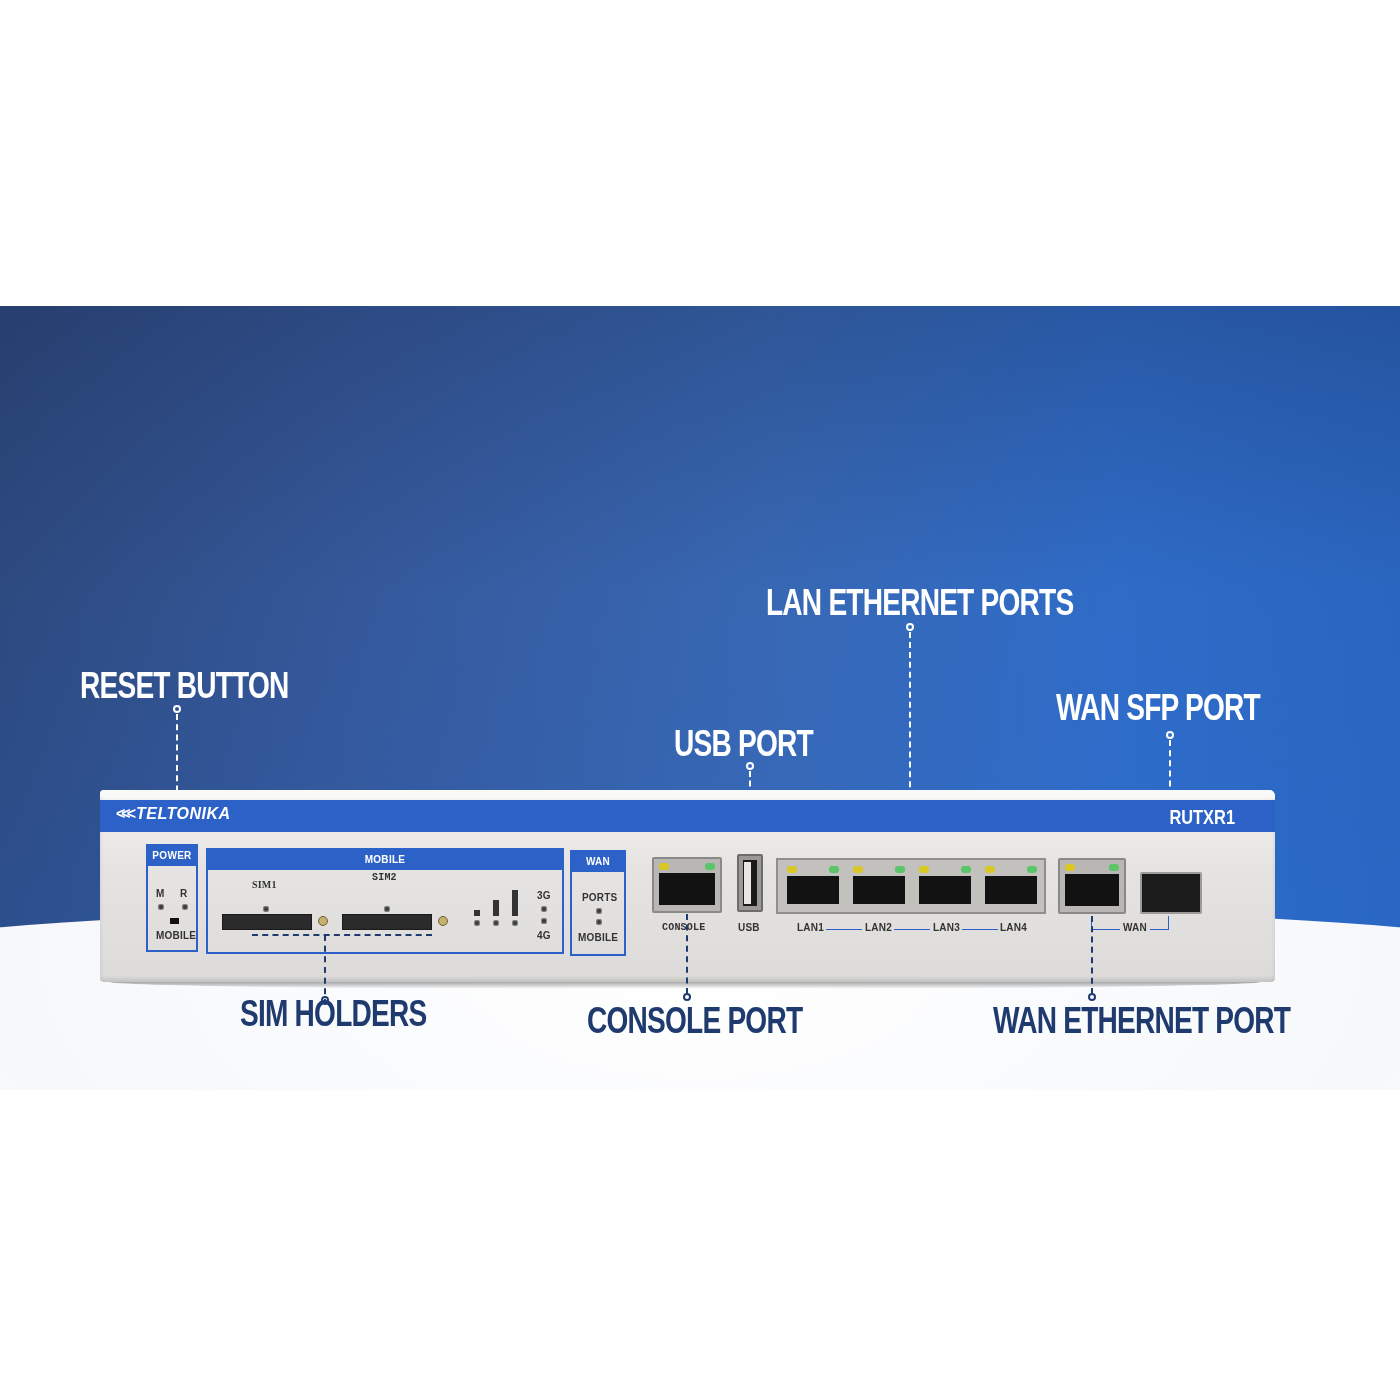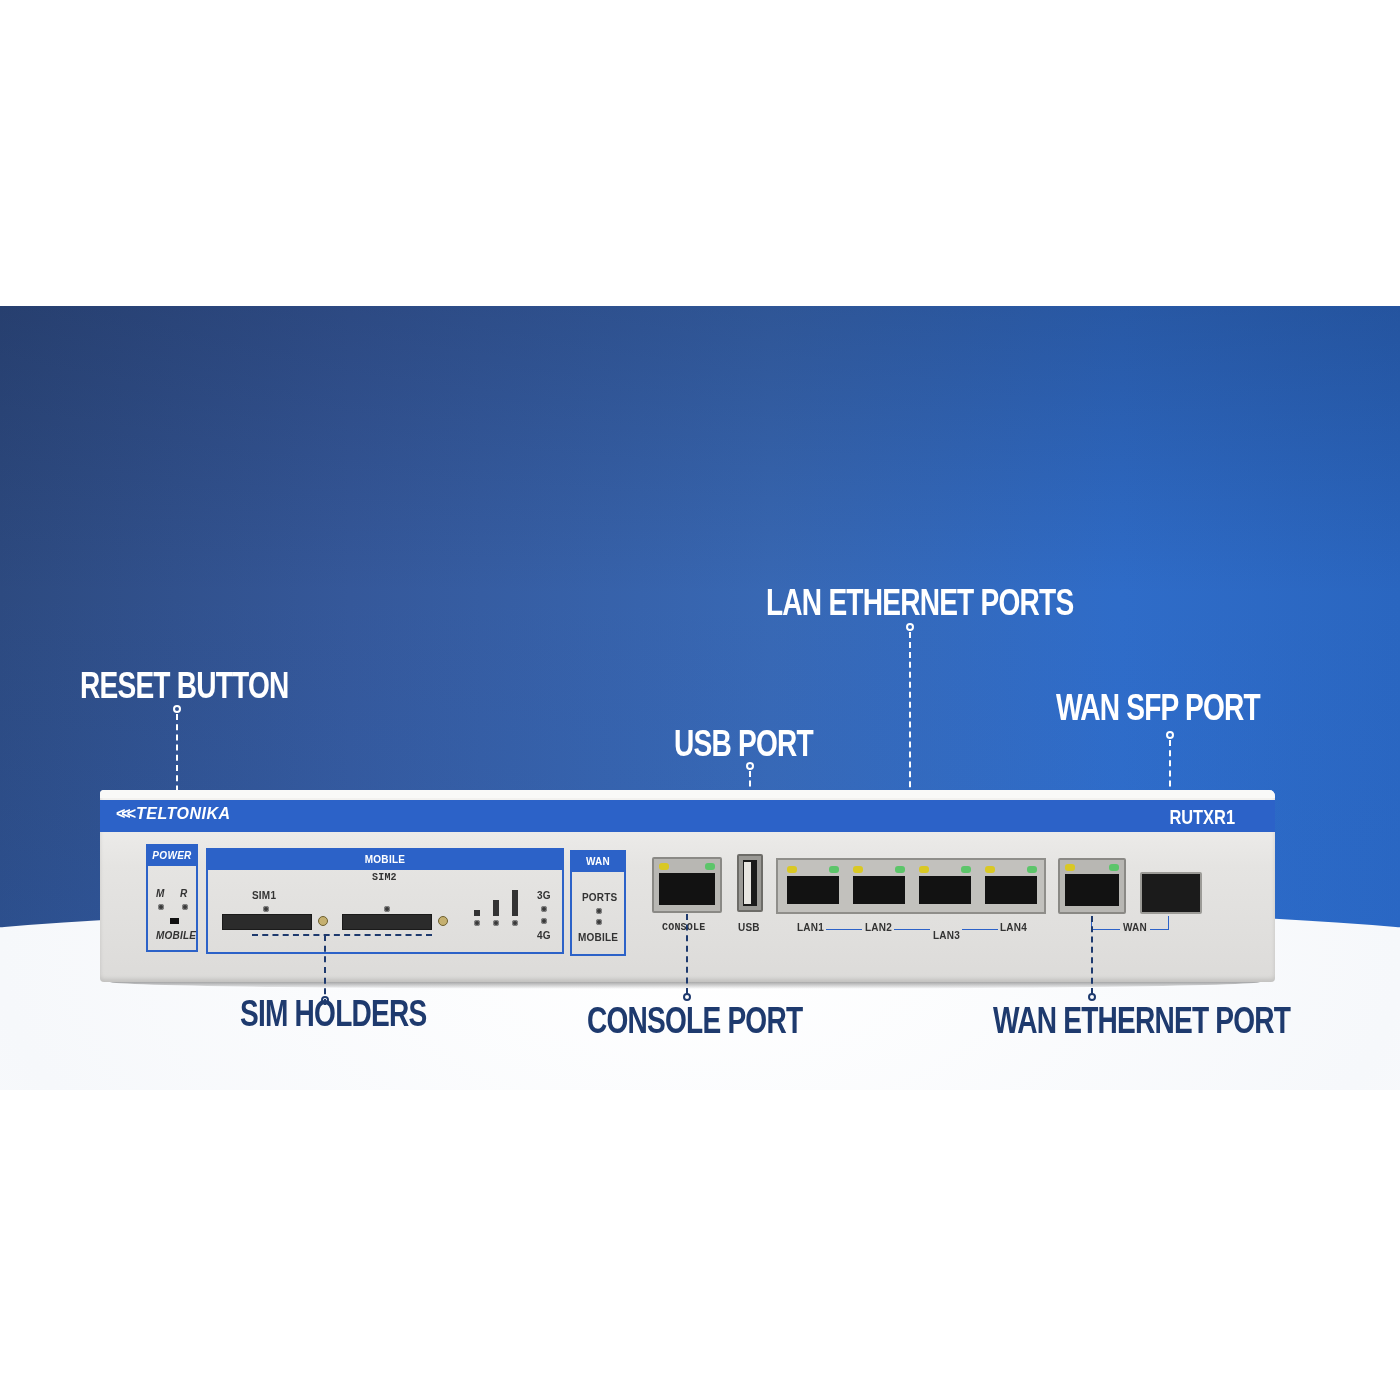--- a/index.html
+++ b/index.html
@@ -123,33 +123,33 @@
 <div class="router">
   <div class="router-top-edge"></div>
   <div class="brand-strip">
     <div class="brand-logo">
       <span class="logo-mark">&lt;&lt;&lt;</span>
       <span>TELTONIKA</span>
     </div>
     <div class="model">RUTXR1</div>
   </div>
 
-  <div class="panel" style="left:46px; top:54px; width:52px; height:108px;font-style:italic;">
+  <div class="panel" style="left:46px; top:54px; width:52px; height:108px;">
     <div class="panel-head">POWER</div>
     <span class="tiny" style="left:8px; top:42px;">M</span>
     <span class="tiny" style="left:32px; top:42px;">R</span>
     <div class="led" style="left:10px; top:58px;"></div>
     <div class="led" style="left:34px; top:58px;"></div>
     <div class="reset-btn" style="left:22px; top:72px;"></div>
     <span class="tiny" style="left:8px; top:84px;">MOBILE</span>
   </div>
 
   <div class="panel" style="left:106px; top:58px; width:358px; height:106px;">
     <div class="panel-head">MOBILE</div>
-    <span class="tiny" style="left:44px; top:40px;">SIM1</span>
+    <span class="tiny" style="left:44px; top:29px;font-family:Liberation Serif, serif;">SIM1</span>
     <div class="led" style="left:55px; top:56px;"></div>
     <div class="sim-slot" style="left:14px; top:64px; width:90px;"></div>
     <div class="sim-led" style="left:110px; top:66px;"></div>
     <span class="tiny" style="left:164px; top:22px;font-family:Liberation Mono, monospace;">SIM2</span>
     <div class="led" style="left:176px; top:56px;"></div>
     <div class="sim-slot" style="left:134px; top:64px; width:90px;"></div>
     <div class="sim-led" style="left:230px; top:66px;"></div>
     <div class="bar" style="left:266px; top:60px; height:6px;"></div>
     <div class="bar" style="left:285px; top:50px; height:16px;"></div>
     <div class="bar" style="left:304px; top:40px; height:26px;"></div>
@@ -202,21 +202,21 @@
     <div class="port" style="left:202px; top:2px; width:62px; height:48px; border:none; background:transparent;">
       <div class="port-led led-y"></div>
       <div class="port-led led-g"></div>
       <div class="port-inner"></div>
     </div>
   </div>
   <span class="tiny" style="left:697px; top:132px;">LAN1</span>
   <div class="connector-line" style="left:726px; top:139px; width:36px;"></div>
   <span class="tiny" style="left:765px; top:132px;">LAN2</span>
   <div class="connector-line" style="left:794px; top:139px; width:36px;"></div>
-  <span class="tiny" style="left:833px; top:140px;">LAN3</span>
+  <span class="tiny" style="left:833px; top:132px;">LAN3</span>
   <div class="connector-line" style="left:862px; top:139px; width:36px;"></div>
   <span class="tiny" style="left:900px; top:132px;">LAN4</span>
 
   <div class="port" style="left:958px; top:68px; width:68px; height:56px;">
     <div class="port-led led-y"></div>
     <div class="port-led led-g"></div>
     <div class="port-inner"></div>
   </div>
 
   <div class="sfp" style="left:1040px; top:82px; width:62px; height:42px;"></div>

